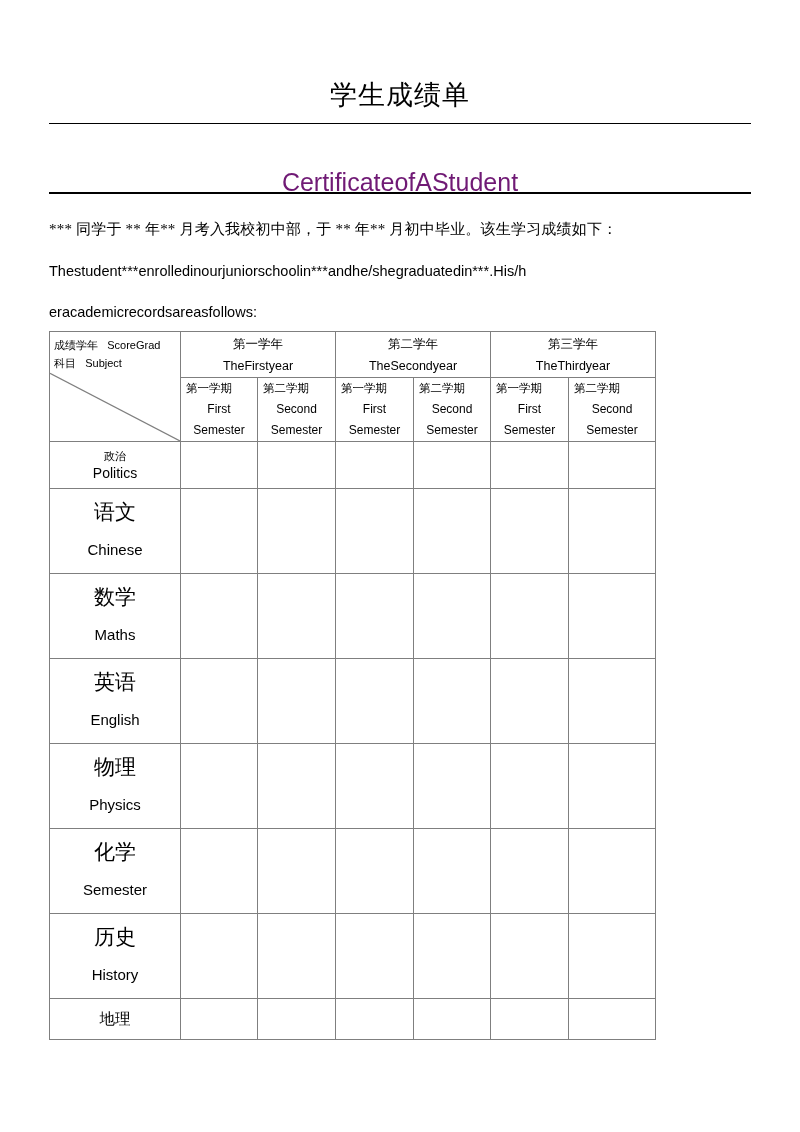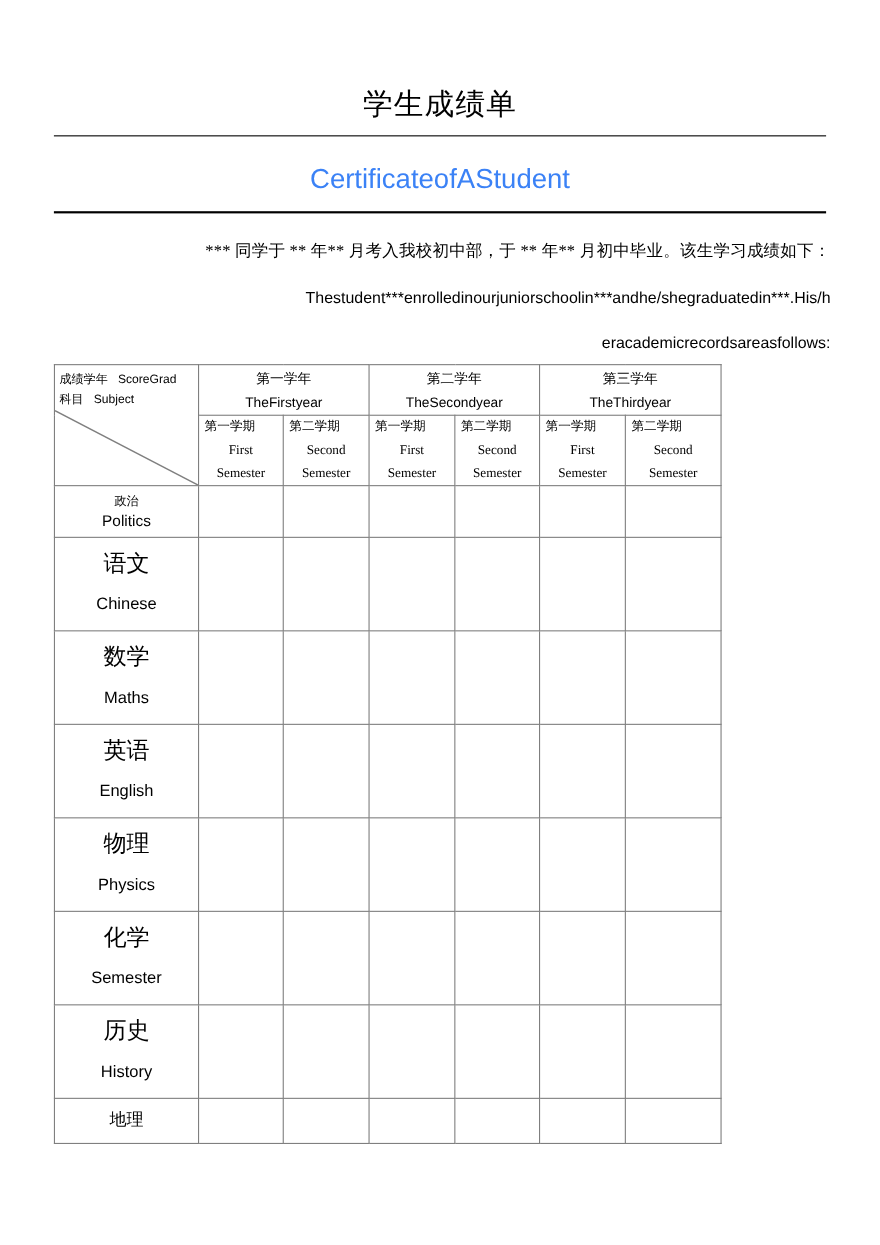--- a/index.html
+++ b/index.html
@@ -42,47 +42,46 @@
     position: absolute;
     left: 49px;
     top: 123px;
     width: 702px;
     height: 1px;
     background: #000000;
   }
   .doc-title-en {
     position: absolute;
     left: 0;
-    top: 148px;
+    top: 167px;
     width: 800px;
     text-align: center;
     font-family: "Liberation Sans", sans-serif;
     font-size: 25px;
     line-height: 30px;
-    color: #3b82f6;
+    color: #701a75;
   }
   .rule-bottom {
     position: absolute;
     left: 49px;
     top: 192px;
     width: 702px;
     height: 2px;
     background: #000000;
   }
 
   
   .para {
     position: absolute;
     left: 49px;
     width: 706px;
     font-size: 14.5px;
     line-height: 20px;
     color: #000;
     white-space: nowrap;
-    text-align: right;
   }
   .para-cn {
     top: 219px;
     font-family: "Liberation Serif", "DejaVu Serif", serif;
     font-size: 15px;
     letter-spacing: 0.2px;
   }
   .para-en-1 { top: 261px; font-family: "Liberation Sans", sans-serif; }
   .para-en-2 { top: 302px; font-family: "Liberation Sans", sans-serif; }
 
@@ -167,21 +166,21 @@
   .sem-cell .cn {
     display: block;
     text-align: left;
     padding-left: 5px;
     font-family: "Liberation Serif", "DejaVu Serif", serif;
     font-size: 11.5px;
   }
   .sem-cell .en-1,
   .sem-cell .en-2 {
     display: block;
-    font-family: Liberation Serif, serif;
+    font-family: Liberation Sans, sans-serif;
     font-size: 12px;
   }
 
   
   .subject-cell .cn {
     display: block;
     font-family: "Liberation Serif", "DejaVu Serif", serif;
   }
   .subject-cell .en {
     display: block;

